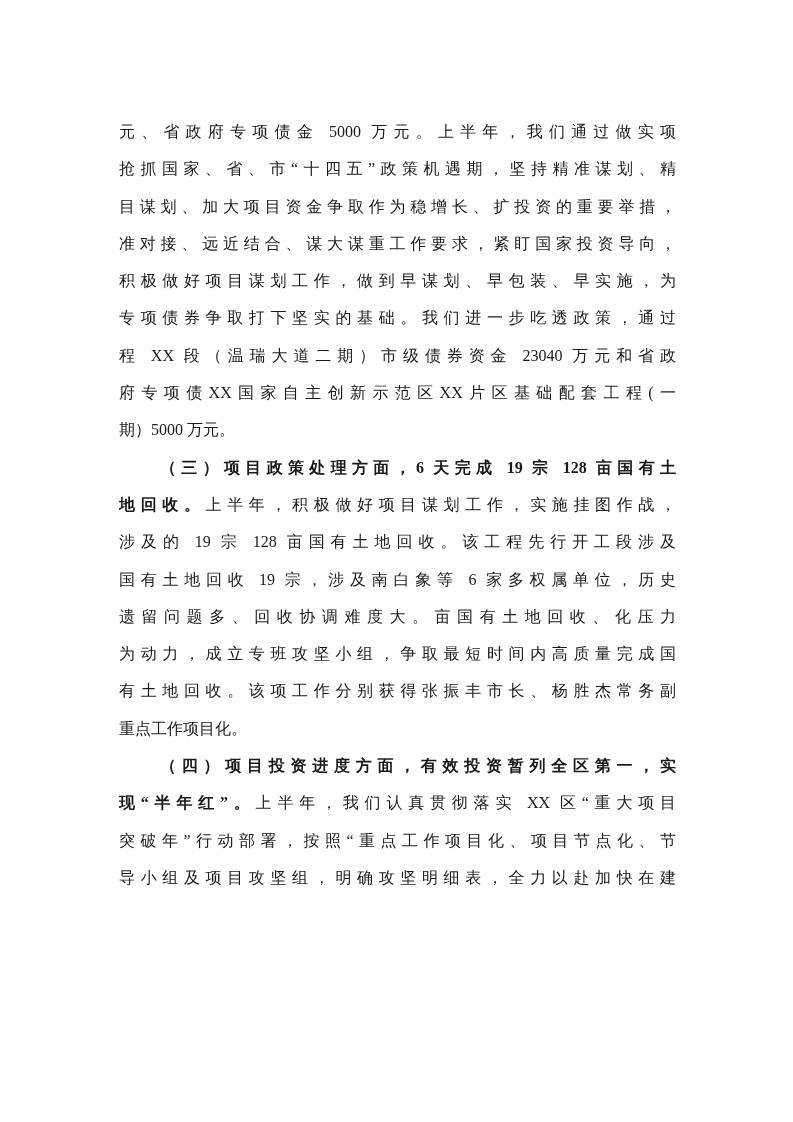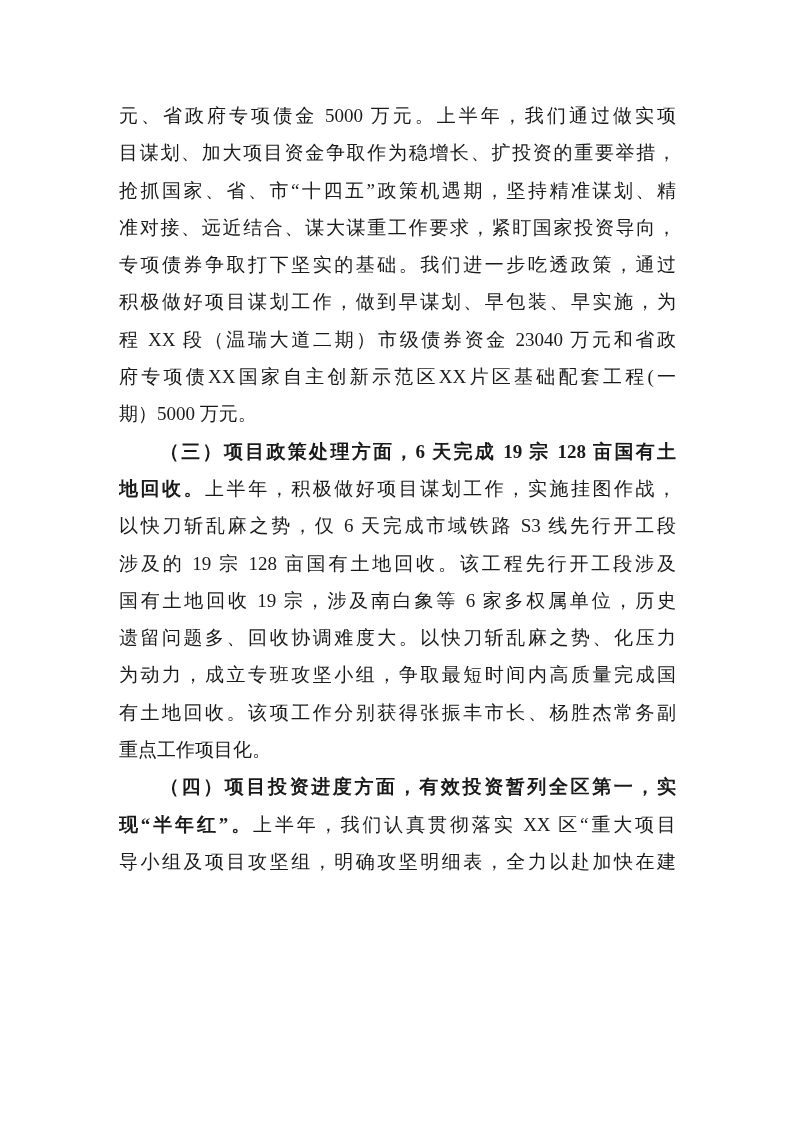--- a/index.html
+++ b/index.html
@@ -11,24 +11,24 @@
     position: relative;
     width: 793px;
     height: 1122px;
     background: #ffffff;
     overflow: hidden;
     font-family: "Liberation Serif", "DejaVu Serif", serif;
   }
   .content {
     position: absolute;
     left: 119px;
-    top: 97px;
+    top: 113px;
     width: 557px;
     color: #1a1a1a;
-    font-size: 19px;
+    font-size: 16px;
   }
   .paragraph {
     margin: 0;
     padding: 0;
   }
   .line {
     height: 37.3px;
     line-height: 37.3px;
     text-align: justify;
     overflow: hidden;
@@ -47,39 +47,39 @@
     margin-top: 36px;
   }
 </style>
 </head>
 <body>
 
 <div class="page" style="background: rgb(255, 255, 255);">
   <div class="content" id="content" style="color: rgb(26, 26, 26);">
       <div class="paragraph">
         <div class="line fill"><span class="run">元、省政府专项债金 5000 万元。上半年，我们通过做实项</span></div>
+        <div class="line fill"><span class="run">抢抓国家、省、市“十四五”政策机遇期，坚持精准谋划、精</span></div>
         <div class="line fill"><span class="run">目谋划、加大项目资金争取作为稳增长、扩投资的重要举措，</span></div>
-        <div class="line fill"><span class="run">抢抓国家、省、市“十四五”政策机遇期，坚持精准谋划、精</span></div>
         <div class="line fill"><span class="run">准对接、远近结合、谋大谋重工作要求，紧盯国家投资导向，</span></div>
+        <div class="line fill"><span class="run">积极做好项目谋划工作，做到早谋划、早包装、早实施，为</span></div>
         <div class="line fill"><span class="run">专项债券争取打下坚实的基础。我们进一步吃透政策，通过</span></div>
-        <div class="line fill"><span class="run">积极做好项目谋划工作，做到早谋划、早包装、早实施，为</span></div>
         <div class="line fill"><span class="run">程 XX 段（温瑞大道二期）市级债券资金 23040 万元和省政</span></div>
         <div class="line fill"><span class="run">府专项债XX国家自主创新示范区XX片区基础配套工程(一</span></div>
         <div class="line"><span class="run">期）5000 万元。</span></div>
       </div>
       <div class="paragraph">
         <div class="line fill indent"><span class="run bold">（三）项目政策处理方面，6 天完成 19 宗 128 亩国有土</span></div>
         <div class="line fill"><span class="run bold">地回收。</span><span class="run">上半年，积极做好项目谋划工作，实施挂图作战，</span></div>
-        <div class="line fill"><span class="run">以快刀斩乱麻之势，仅 6 天完成市域铁路 S3 线先行开工段</span></div>
         <div class="line fill"><span class="run">涉及的 19 宗 128 亩国有土地回收。该工程先行开工段涉及</span></div>
         <div class="line fill"><span class="run">国有土地回收 19 宗，涉及南白象等 6 家多权属单位，历史</span></div>
-        <div class="line fill"><span class="run">遗留问题多、回收协调难度大。以快刀斩乱麻之势、化压力</span></div>
+        <div class="line fill"><span class="run">遗留问题多、回收协调难度大。亩国有土地回收、化压力</span></div>
         <div class="line fill"><span class="run">为动力，成立专班攻坚小组，争取最短时间内高质量完成国</span></div>
         <div class="line fill"><span class="run">有土地回收。该项工作分别获得张振丰市长、杨胜杰常务副</span></div>
         <div class="line"><span class="run">重点工作项目化。</span></div>
       </div>
       <div class="paragraph">
         <div class="line fill indent"><span class="run bold">（四）项目投资进度方面，有效投资暂列全区第一，实</span></div>
         <div class="line fill"><span class="run bold">现“半年红”。</span><span class="run">上半年，我们认真贯彻落实 XX 区“重大项目</span></div>
+        <div class="line fill"><span class="run">突破年”行动部署，按照“重点工作项目化、项目节点化、节</span></div>
         <div class="line fill"><span class="run">导小组及项目攻坚组，明确攻坚明细表，全力以赴加快在建</span></div>
       </div>
     </div>
 </div>
 
 </body></html>

